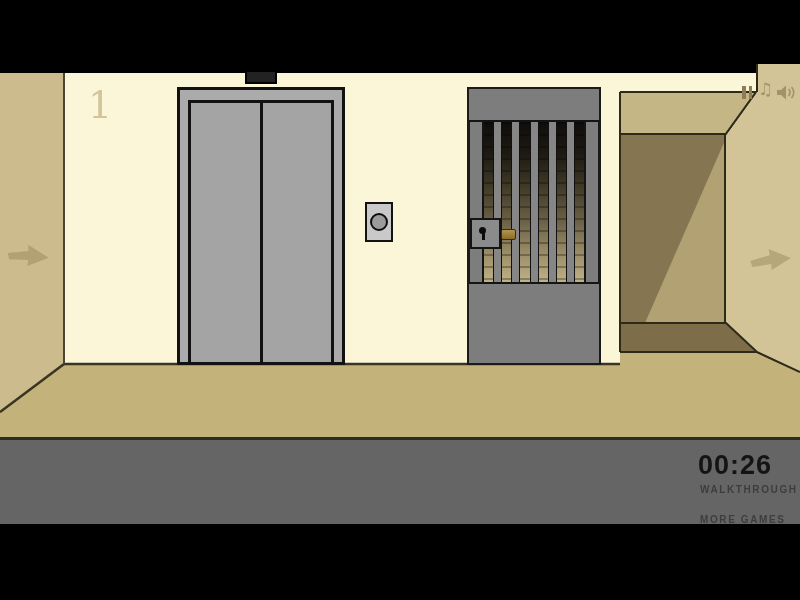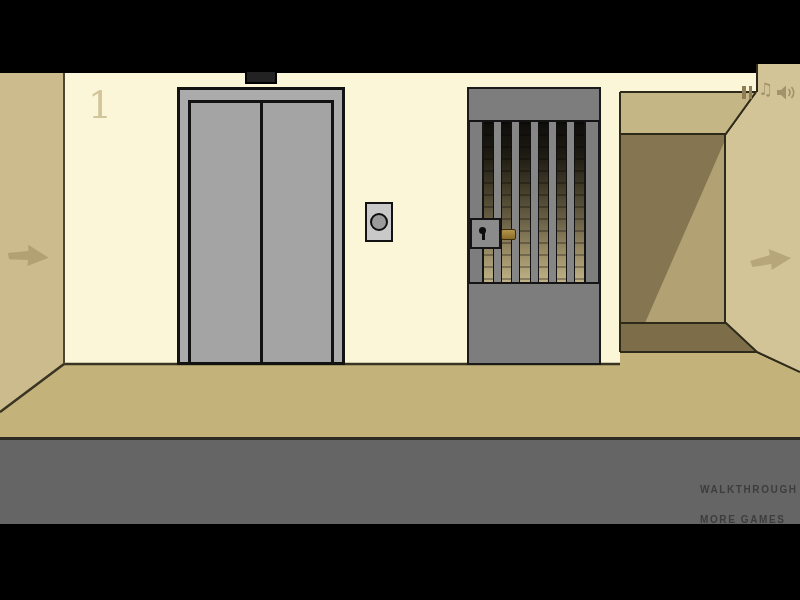--- a/index.html
+++ b/index.html
@@ -191,16 +191,17 @@
   <div class="icon-music">♫</div>
   <div class="icon-sound">
     <svg width="19" height="15" viewBox="0 0 19 15">
       <path d="M1,5 h4 l5,-4.5 v14 l-5,-4.5 h-4 z" fill="#a3926a"></path>
       <path d="M12.5,4 q3,3.5 0,7" stroke="#a3926a" stroke-width="1.6" fill="none"></path>
       <path d="M15.5,2 q4.5,5.5 0,11" stroke="#a3926a" stroke-width="1.6" fill="none"></path>
     </svg>
   </div>
 
   <div class="footer-band"></div>
+  <div class="hud-timer">00:26</div>
   <div class="hud-link walkthrough">WALKTHROUGH</div>
   <div class="hud-link moregames">MORE GAMES</div>
 
 </div>
 
 </body></html>

